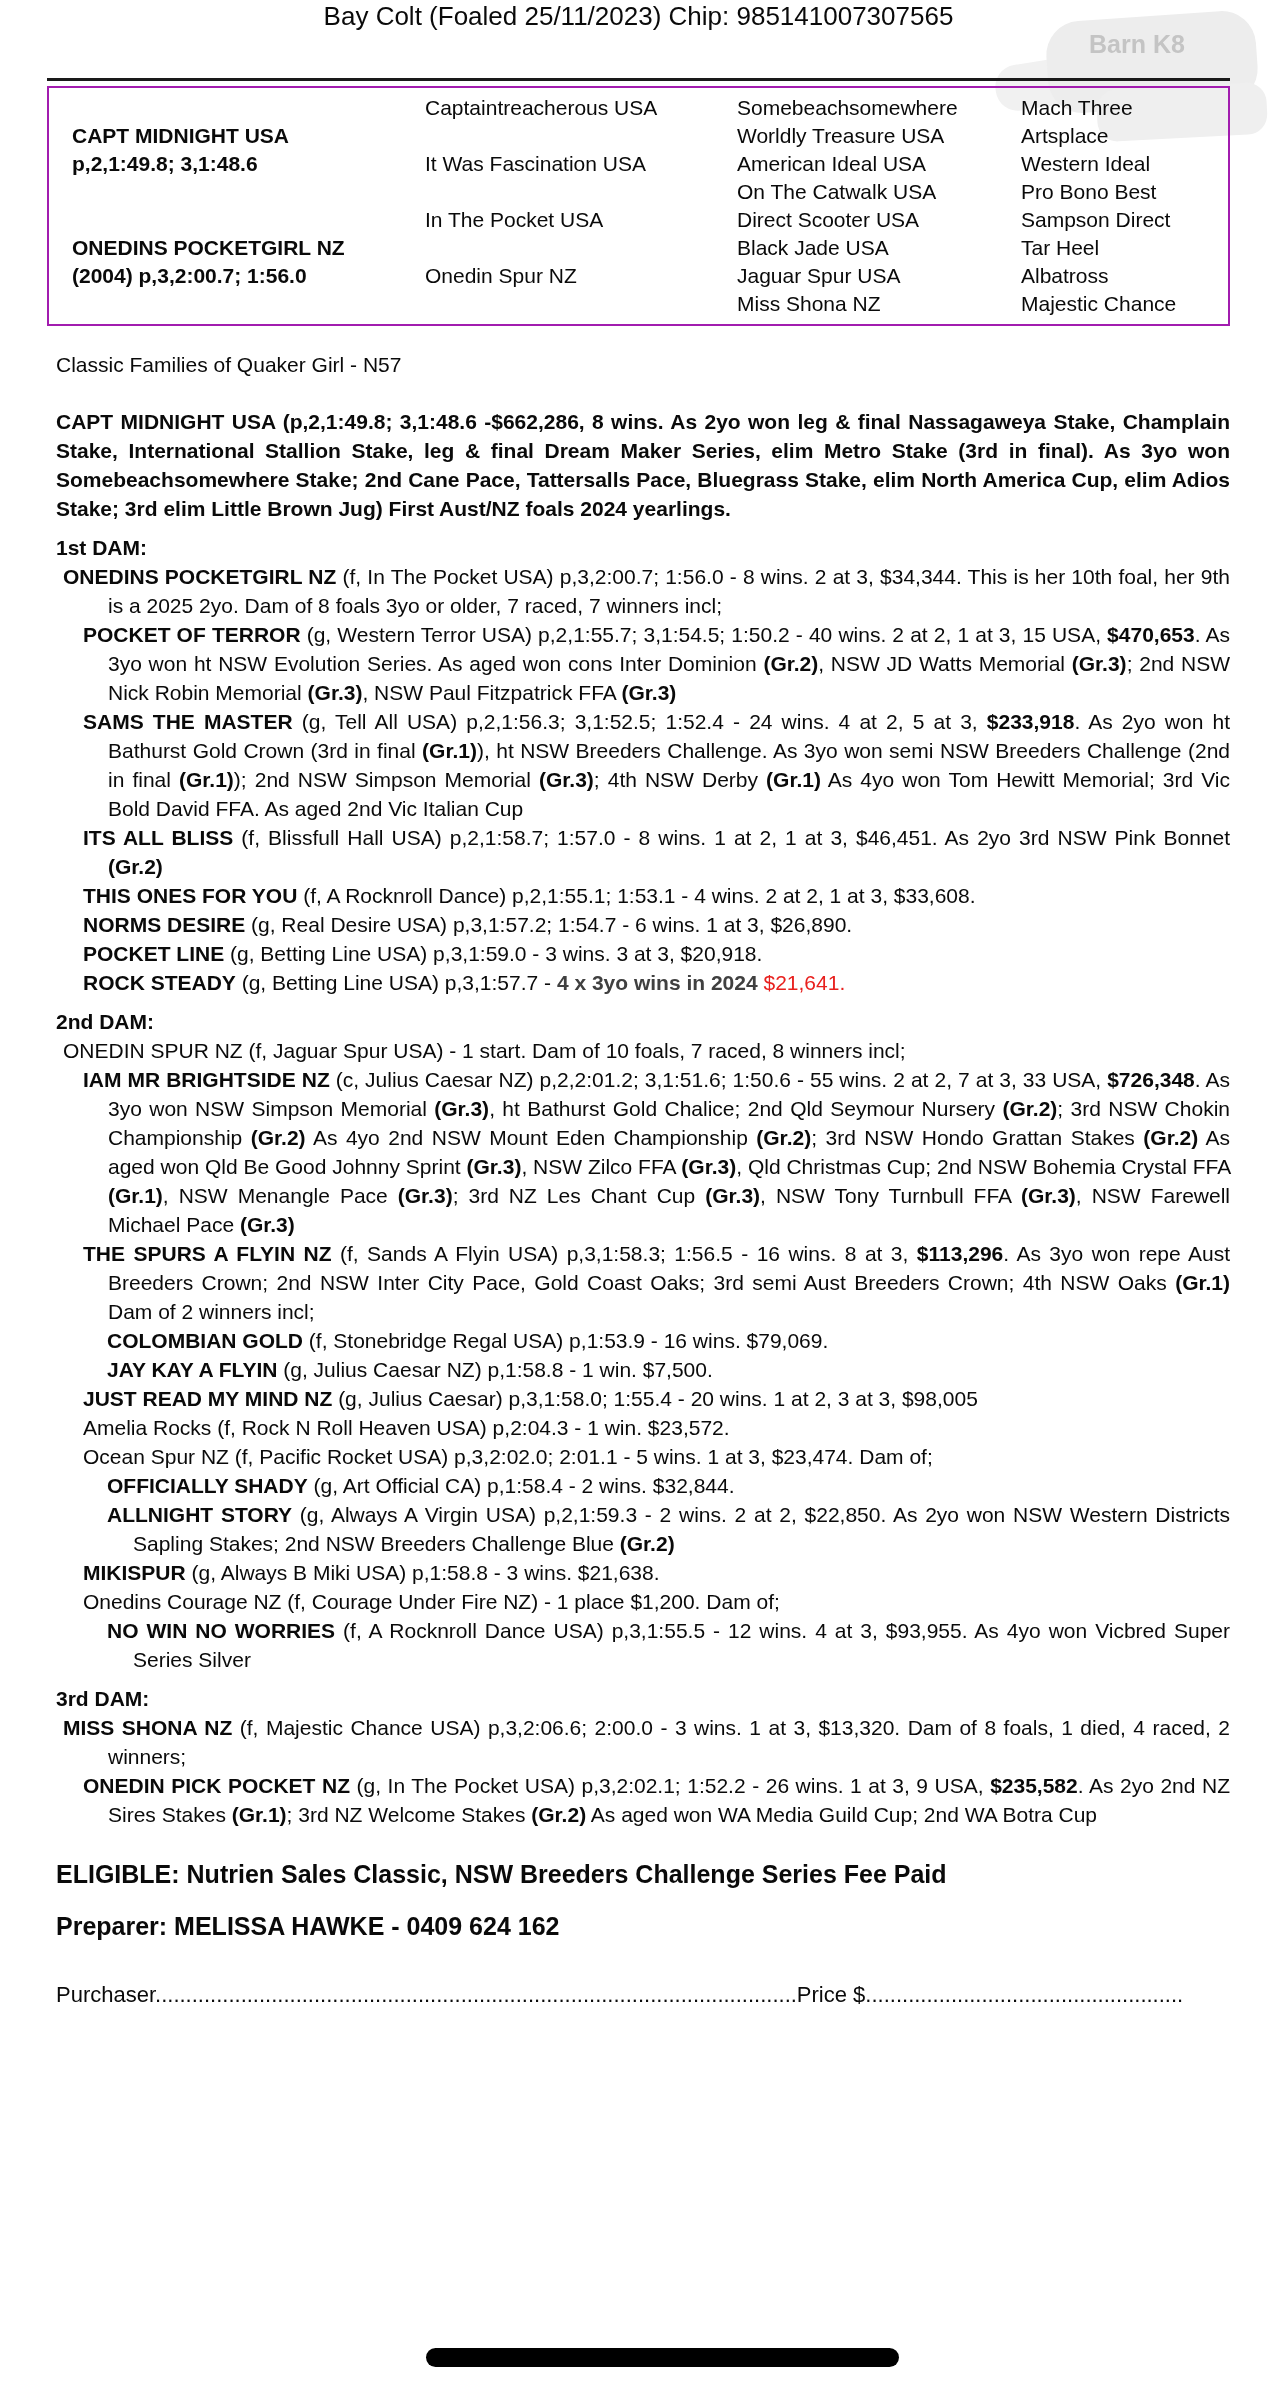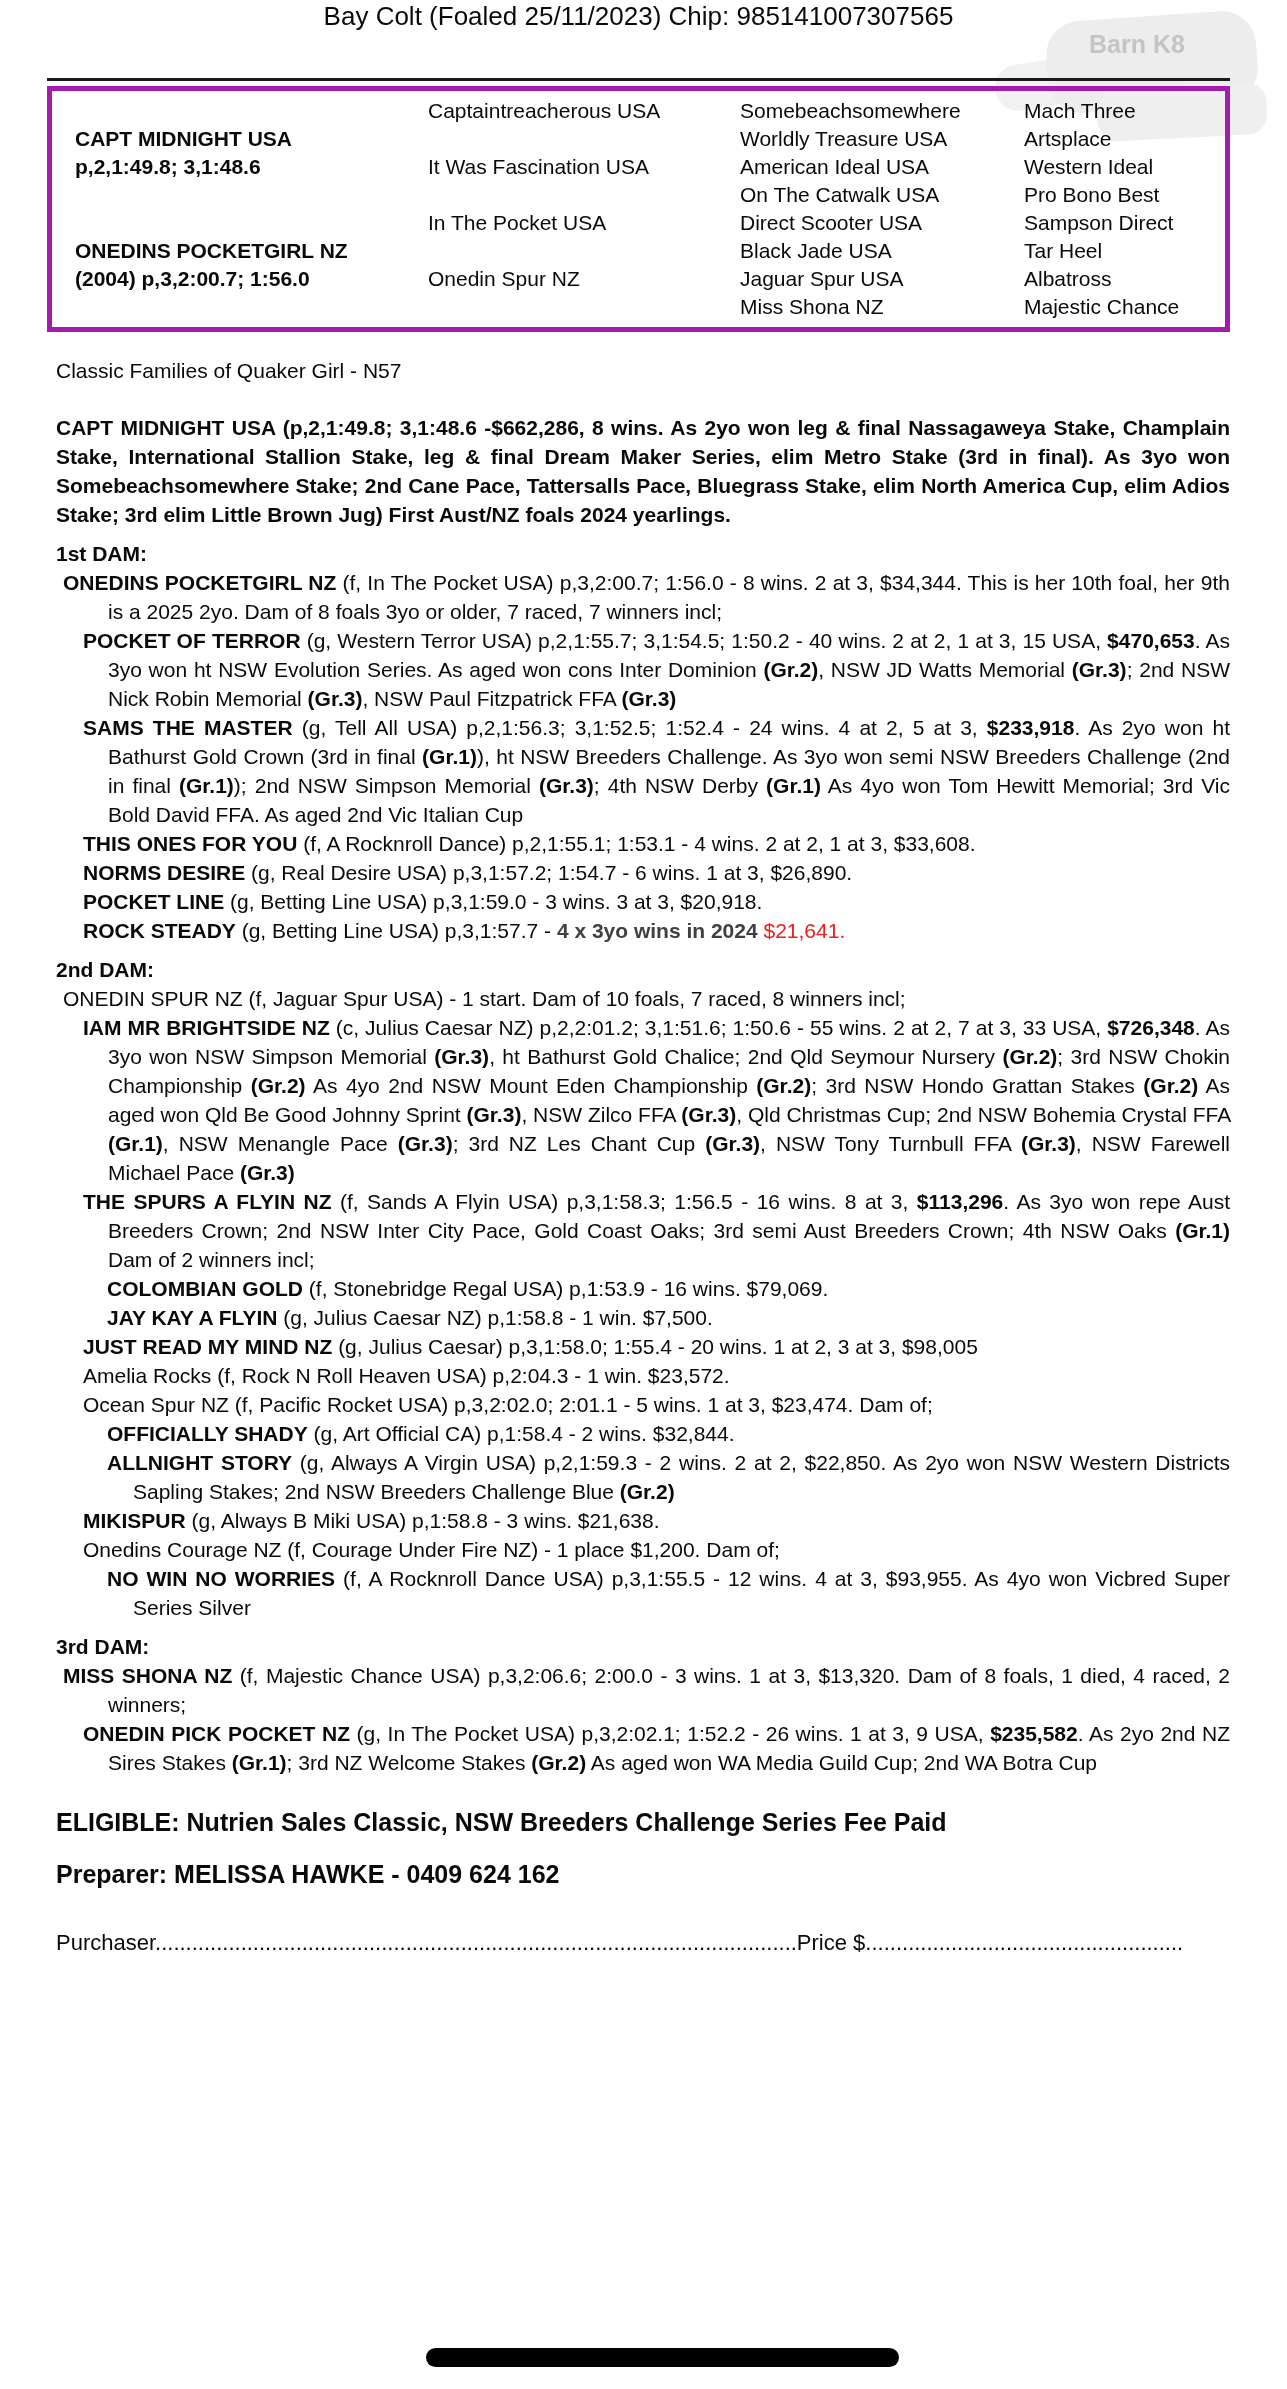--- a/index.html
+++ b/index.html
@@ -25,21 +25,21 @@
   .blob3{left:120px;top:86px;width:170px;height:52px;border-radius:20px;transform:rotate(-3deg);background:#efefef;}
   .barn-text{
     position:absolute;left:112px;top:30px;
     font-size:25px;font-weight:bold;color:#c4c4c4;
   }
   
   .ped-zone{position:relative;margin:46px 47px 0 47px;z-index:1;}
   .ped-rule{border-top:3px solid #1a1a1a;}
   .ped-box{
     margin-top:5px;
-    border:5px solid #a21caf;
+    border:2px solid #a21caf;
     padding:6px 0 6px 23px;
   }
   .ped-grid{display:grid;grid-template-columns:353px 312px 284px auto;}
   .ped-cell{
     font-size:21px;line-height:28px;height:28px;
     white-space:nowrap;overflow:visible;
   }
   .ped-c1{font-weight:bold;}
   
   .body-text{margin:0 47px 0 56px;z-index:1;position:relative;}
@@ -127,20 +127,21 @@
     </div>
   </div>
 
   <div class="body-text">
       <div class="blk-para lvl0 family"><span>Classic Families of Quaker Girl - N57</span></div>
       <div class="blk-para lvl0 sire"><span>CAPT MIDNIGHT USA (p,2,1:49.8; 3,1:48.6 -$662,286, 8 wins. As 2yo won leg &amp; final Nassagaweya Stake, Champlain Stake, International Stallion Stake, leg &amp; final Dream Maker Series, elim Metro Stake (3rd in final). As 3yo won Somebeachsomewhere Stake; 2nd Cane Pace, Tattersalls Pace, Bluegrass Stake, elim North America Cup, elim Adios Stake; 3rd elim Little Brown Jug) First Aust/NZ foals 2024 yearlings.</span></div>
       <div class="blk-heading"><span>1st DAM:</span></div>
       <div class="blk-para lvl1"><span class="b">ONEDINS POCKETGIRL NZ</span><span> (f, In The Pocket USA) p,3,2:00.7; 1:56.0 - 8 wins. 2 at 3, $34,344. This is her 10th foal, her 9th is a 2025 2yo. Dam of 8 foals 3yo or older, 7 raced, 7 winners incl;</span></div>
       <div class="blk-para lvl2"><span class="b">POCKET OF TERROR</span><span> (g, Western Terror USA) p,2,1:55.7; 3,1:54.5; 1:50.2 - 40 wins. 2 at 2, 1 at 3, 15 USA, </span><span class="b">$470,653</span><span>. As 3yo won ht NSW Evolution Series. As aged won cons Inter Dominion </span><span class="b">(Gr.2)</span><span>, NSW JD Watts Memorial </span><span class="b">(Gr.3)</span><span>; 2nd NSW Nick Robin Memorial </span><span class="b">(Gr.3)</span><span>, NSW Paul Fitzpatrick FFA </span><span class="b">(Gr.3)</span></div>
       <div class="blk-para lvl2"><span class="b">SAMS THE MASTER</span><span> (g, Tell All USA) p,2,1:56.3; 3,1:52.5; 1:52.4 - 24 wins. 4 at 2, 5 at 3, </span><span class="b">$233,918</span><span>. As 2yo won ht Bathurst Gold Crown (3rd in final </span><span class="b">(Gr.1)</span><span>), ht NSW Breeders Challenge. As 3yo won semi NSW Breeders Challenge (2nd in final </span><span class="b">(Gr.1)</span><span>); 2nd NSW Simpson Memorial </span><span class="b">(Gr.3)</span><span>; 4th NSW Derby </span><span class="b">(Gr.1)</span><span> As 4yo won Tom Hewitt Memorial; 3rd Vic Bold David FFA. As aged 2nd Vic Italian Cup</span></div>
+      <div class="blk-para lvl2"><span class="b">ITS ALL BLISS</span><span> (f, Blissfull Hall USA) p,2,1:58.7; 1:57.0 - 8 wins. 1 at 2, 1 at 3, $46,451. As 2yo 3rd NSW Pink Bonnet </span><span class="b">(Gr.2)</span></div>
       <div class="blk-para lvl2"><span class="b">THIS ONES FOR YOU</span><span> (f, A Rocknroll Dance) p,2,1:55.1; 1:53.1 - 4 wins. 2 at 2, 1 at 3, $33,608.</span></div>
       <div class="blk-para lvl2"><span class="b">NORMS DESIRE</span><span> (g, Real Desire USA) p,3,1:57.2; 1:54.7 - 6 wins. 1 at 3, $26,890.</span></div>
       <div class="blk-para lvl2"><span class="b">POCKET LINE</span><span> (g, Betting Line USA) p,3,1:59.0 - 3 wins. 3 at 3, $20,918.</span></div>
       <div class="blk-para lvl2"><span class="b">ROCK STEADY</span><span> (g, Betting Line USA) p,3,1:57.7 - </span><span class="b" style="color: #404040;">4 x 3yo wins in 2024</span><span style="color: rgb(232, 32, 30);"> $21,641.</span></div>
       <div class="blk-heading"><span>2nd DAM:</span></div>
       <div class="blk-para lvl1"><span>ONEDIN SPUR NZ (f, Jaguar Spur USA) - 1 start. Dam of 10 foals, 7 raced, 8 winners incl;</span></div>
       <div class="blk-para lvl2"><span class="b">IAM MR BRIGHTSIDE NZ</span><span> (c, Julius Caesar NZ) p,2,2:01.2; 3,1:51.6; 1:50.6 - 55 wins. 2 at 2, 7 at 3, 33 USA, </span><span class="b">$726,348</span><span>. As 3yo won NSW Simpson Memorial </span><span class="b">(Gr.3)</span><span>, ht Bathurst Gold Chalice; 2nd Qld Seymour Nursery </span><span class="b">(Gr.2)</span><span>; 3rd NSW Chokin Championship </span><span class="b">(Gr.2)</span><span> As 4yo 2nd NSW Mount Eden Championship </span><span class="b">(Gr.2)</span><span>; 3rd NSW Hondo Grattan Stakes </span><span class="b">(Gr.2)</span><span> As aged won Qld Be Good Johnny Sprint </span><span class="b">(Gr.3)</span><span>, NSW Zilco FFA </span><span class="b">(Gr.3)</span><span>, Qld Christmas Cup; 2nd NSW Bohemia Crystal FFA </span><span class="b">(Gr.1)</span><span>, NSW Menangle Pace </span><span class="b">(Gr.3)</span><span>; 3rd NZ Les Chant Cup </span><span class="b">(Gr.3)</span><span>, NSW Tony Turnbull FFA </span><span class="b">(Gr.3)</span><span>, NSW Farewell Michael Pace </span><span class="b">(Gr.3)</span></div>
       <div class="blk-para lvl2"><span class="b">THE SPURS A FLYIN NZ</span><span> (f, Sands A Flyin USA) p,3,1:58.3; 1:56.5 - 16 wins. 8 at 3, </span><span class="b">$113,296</span><span>. As 3yo won repe Aust Breeders Crown; 2nd NSW Inter City Pace, Gold Coast Oaks; 3rd semi Aust Breeders Crown; 4th NSW Oaks </span><span class="b">(Gr.1)</span><span> Dam of 2 winners incl;</span></div>
       <div class="blk-para lvl3"><span class="b">COLOMBIAN GOLD</span><span> (f, Stonebridge Regal USA) p,1:53.9 - 16 wins. $79,069.</span></div>
       <div class="blk-para lvl3"><span class="b">JAY KAY A FLYIN</span><span> (g, Julius Caesar NZ) p,1:58.8 - 1 win. $7,500.</span></div>

